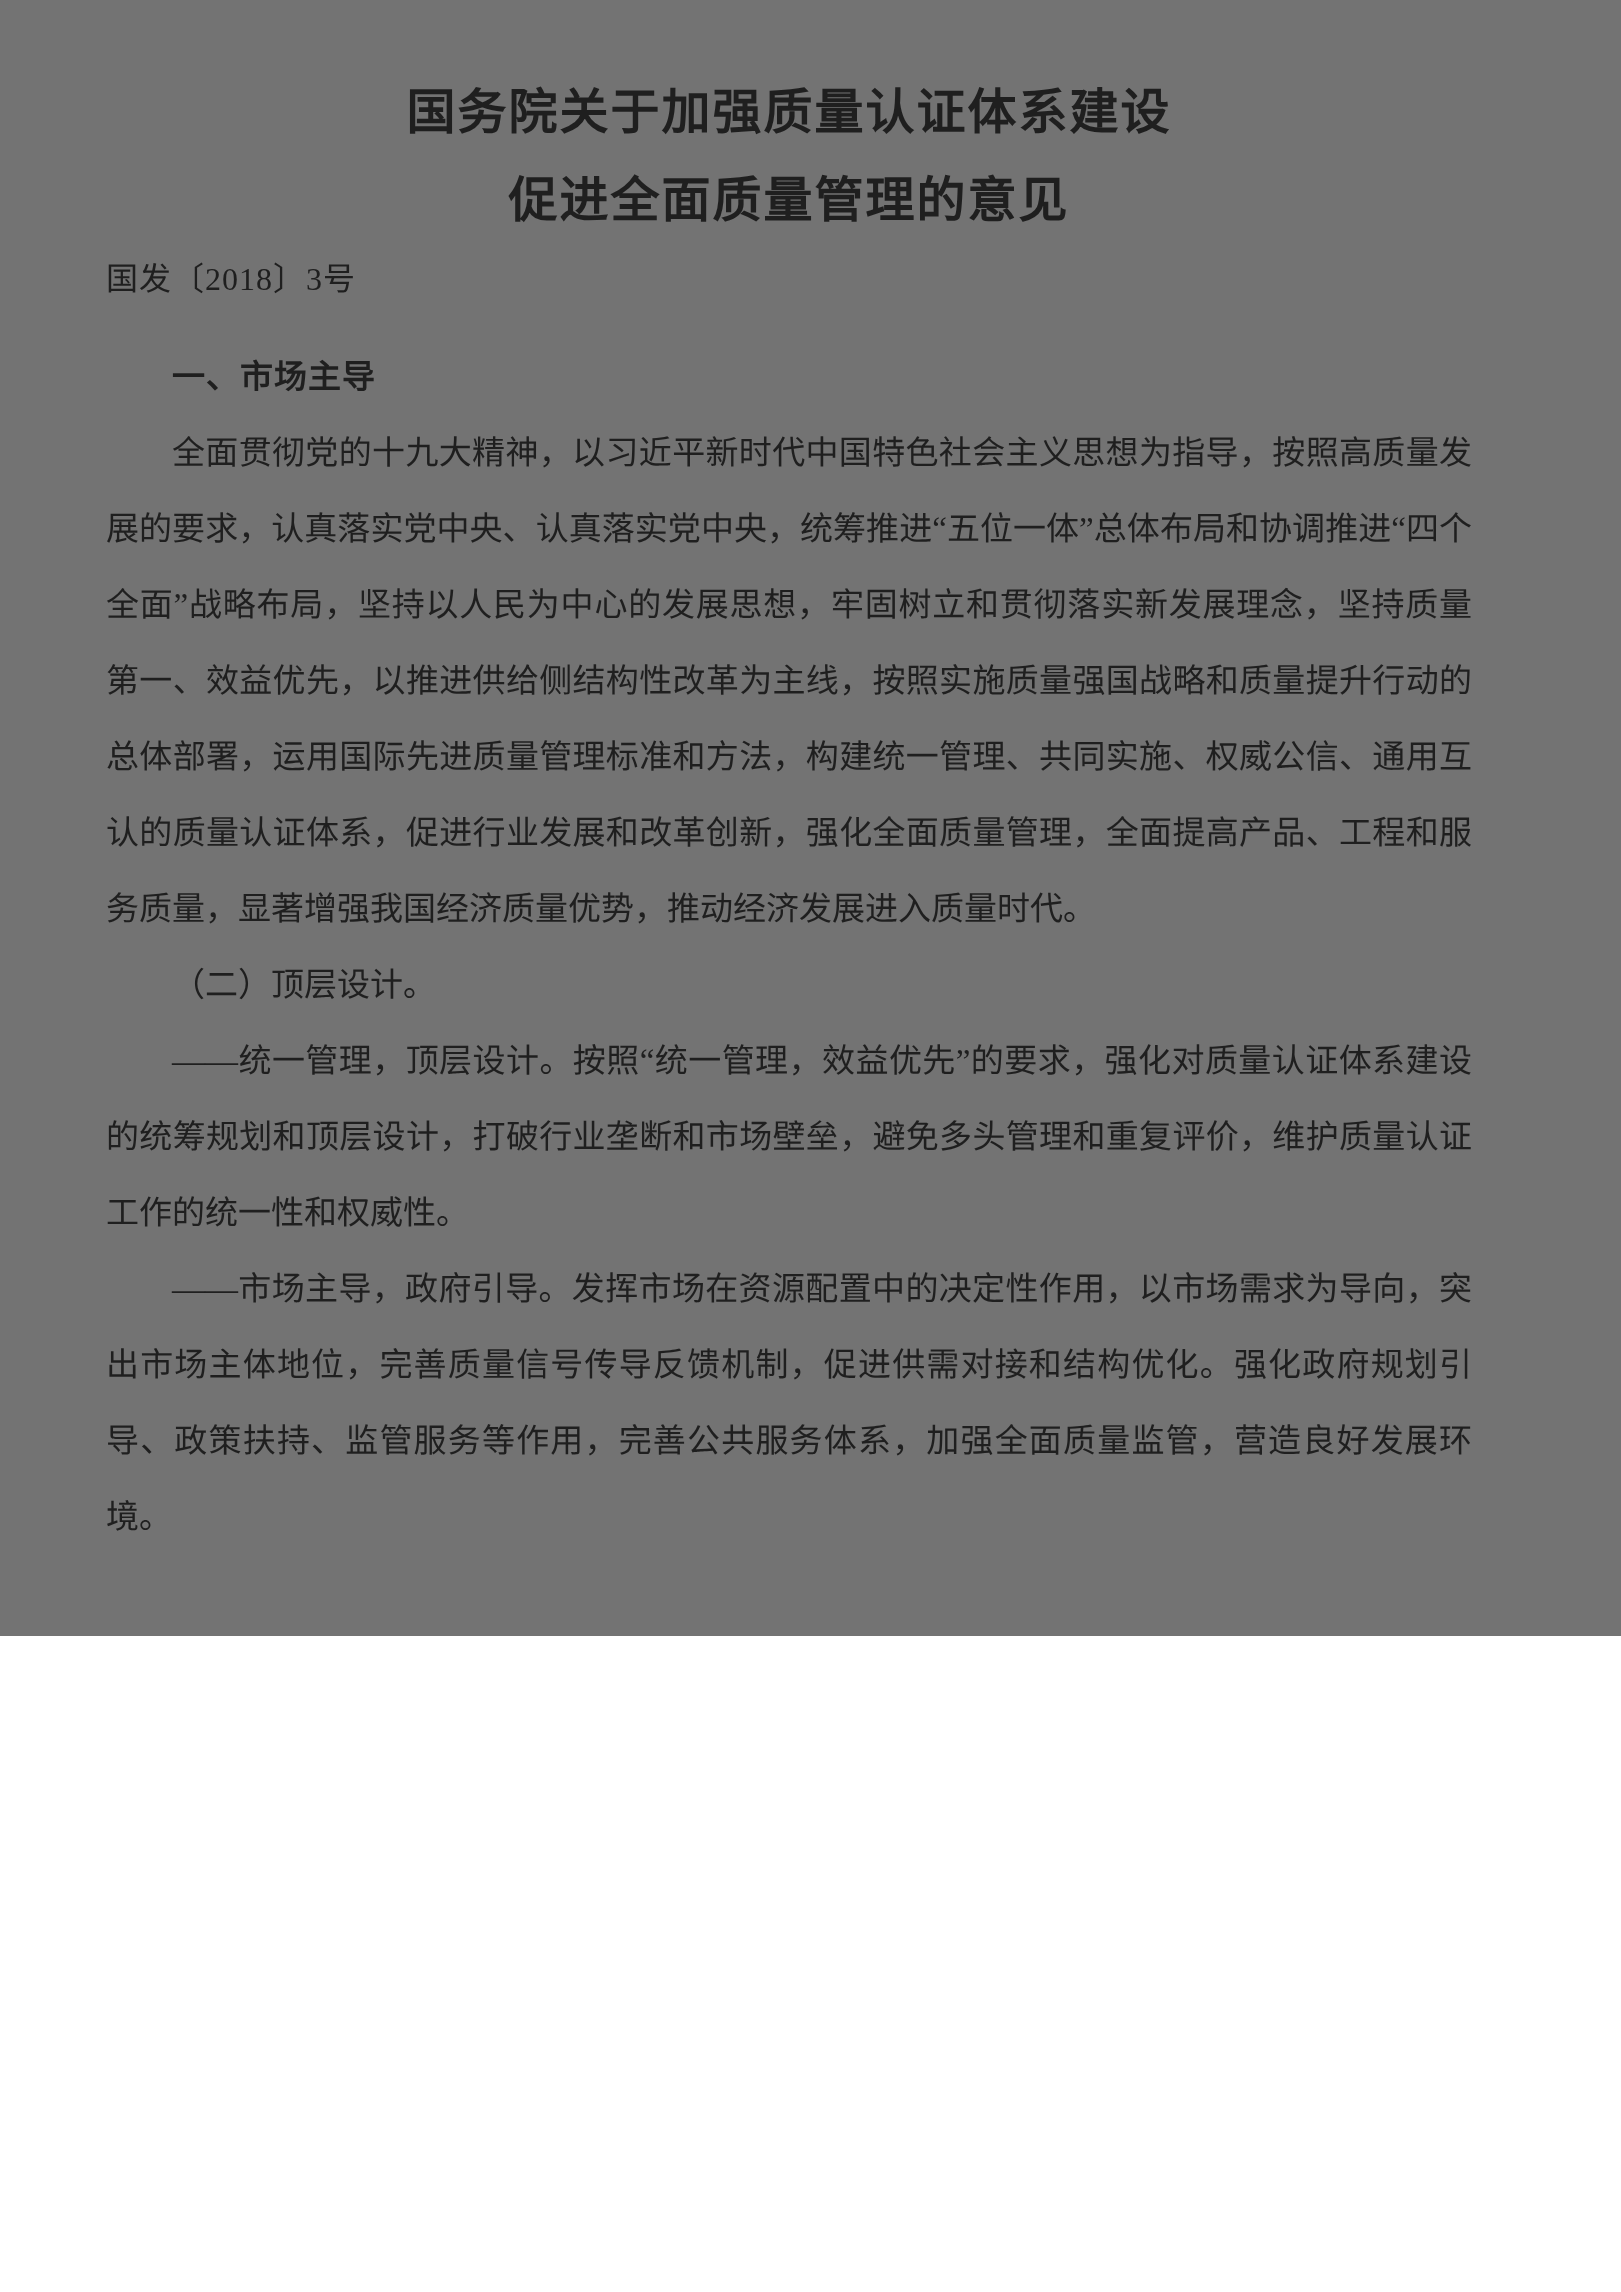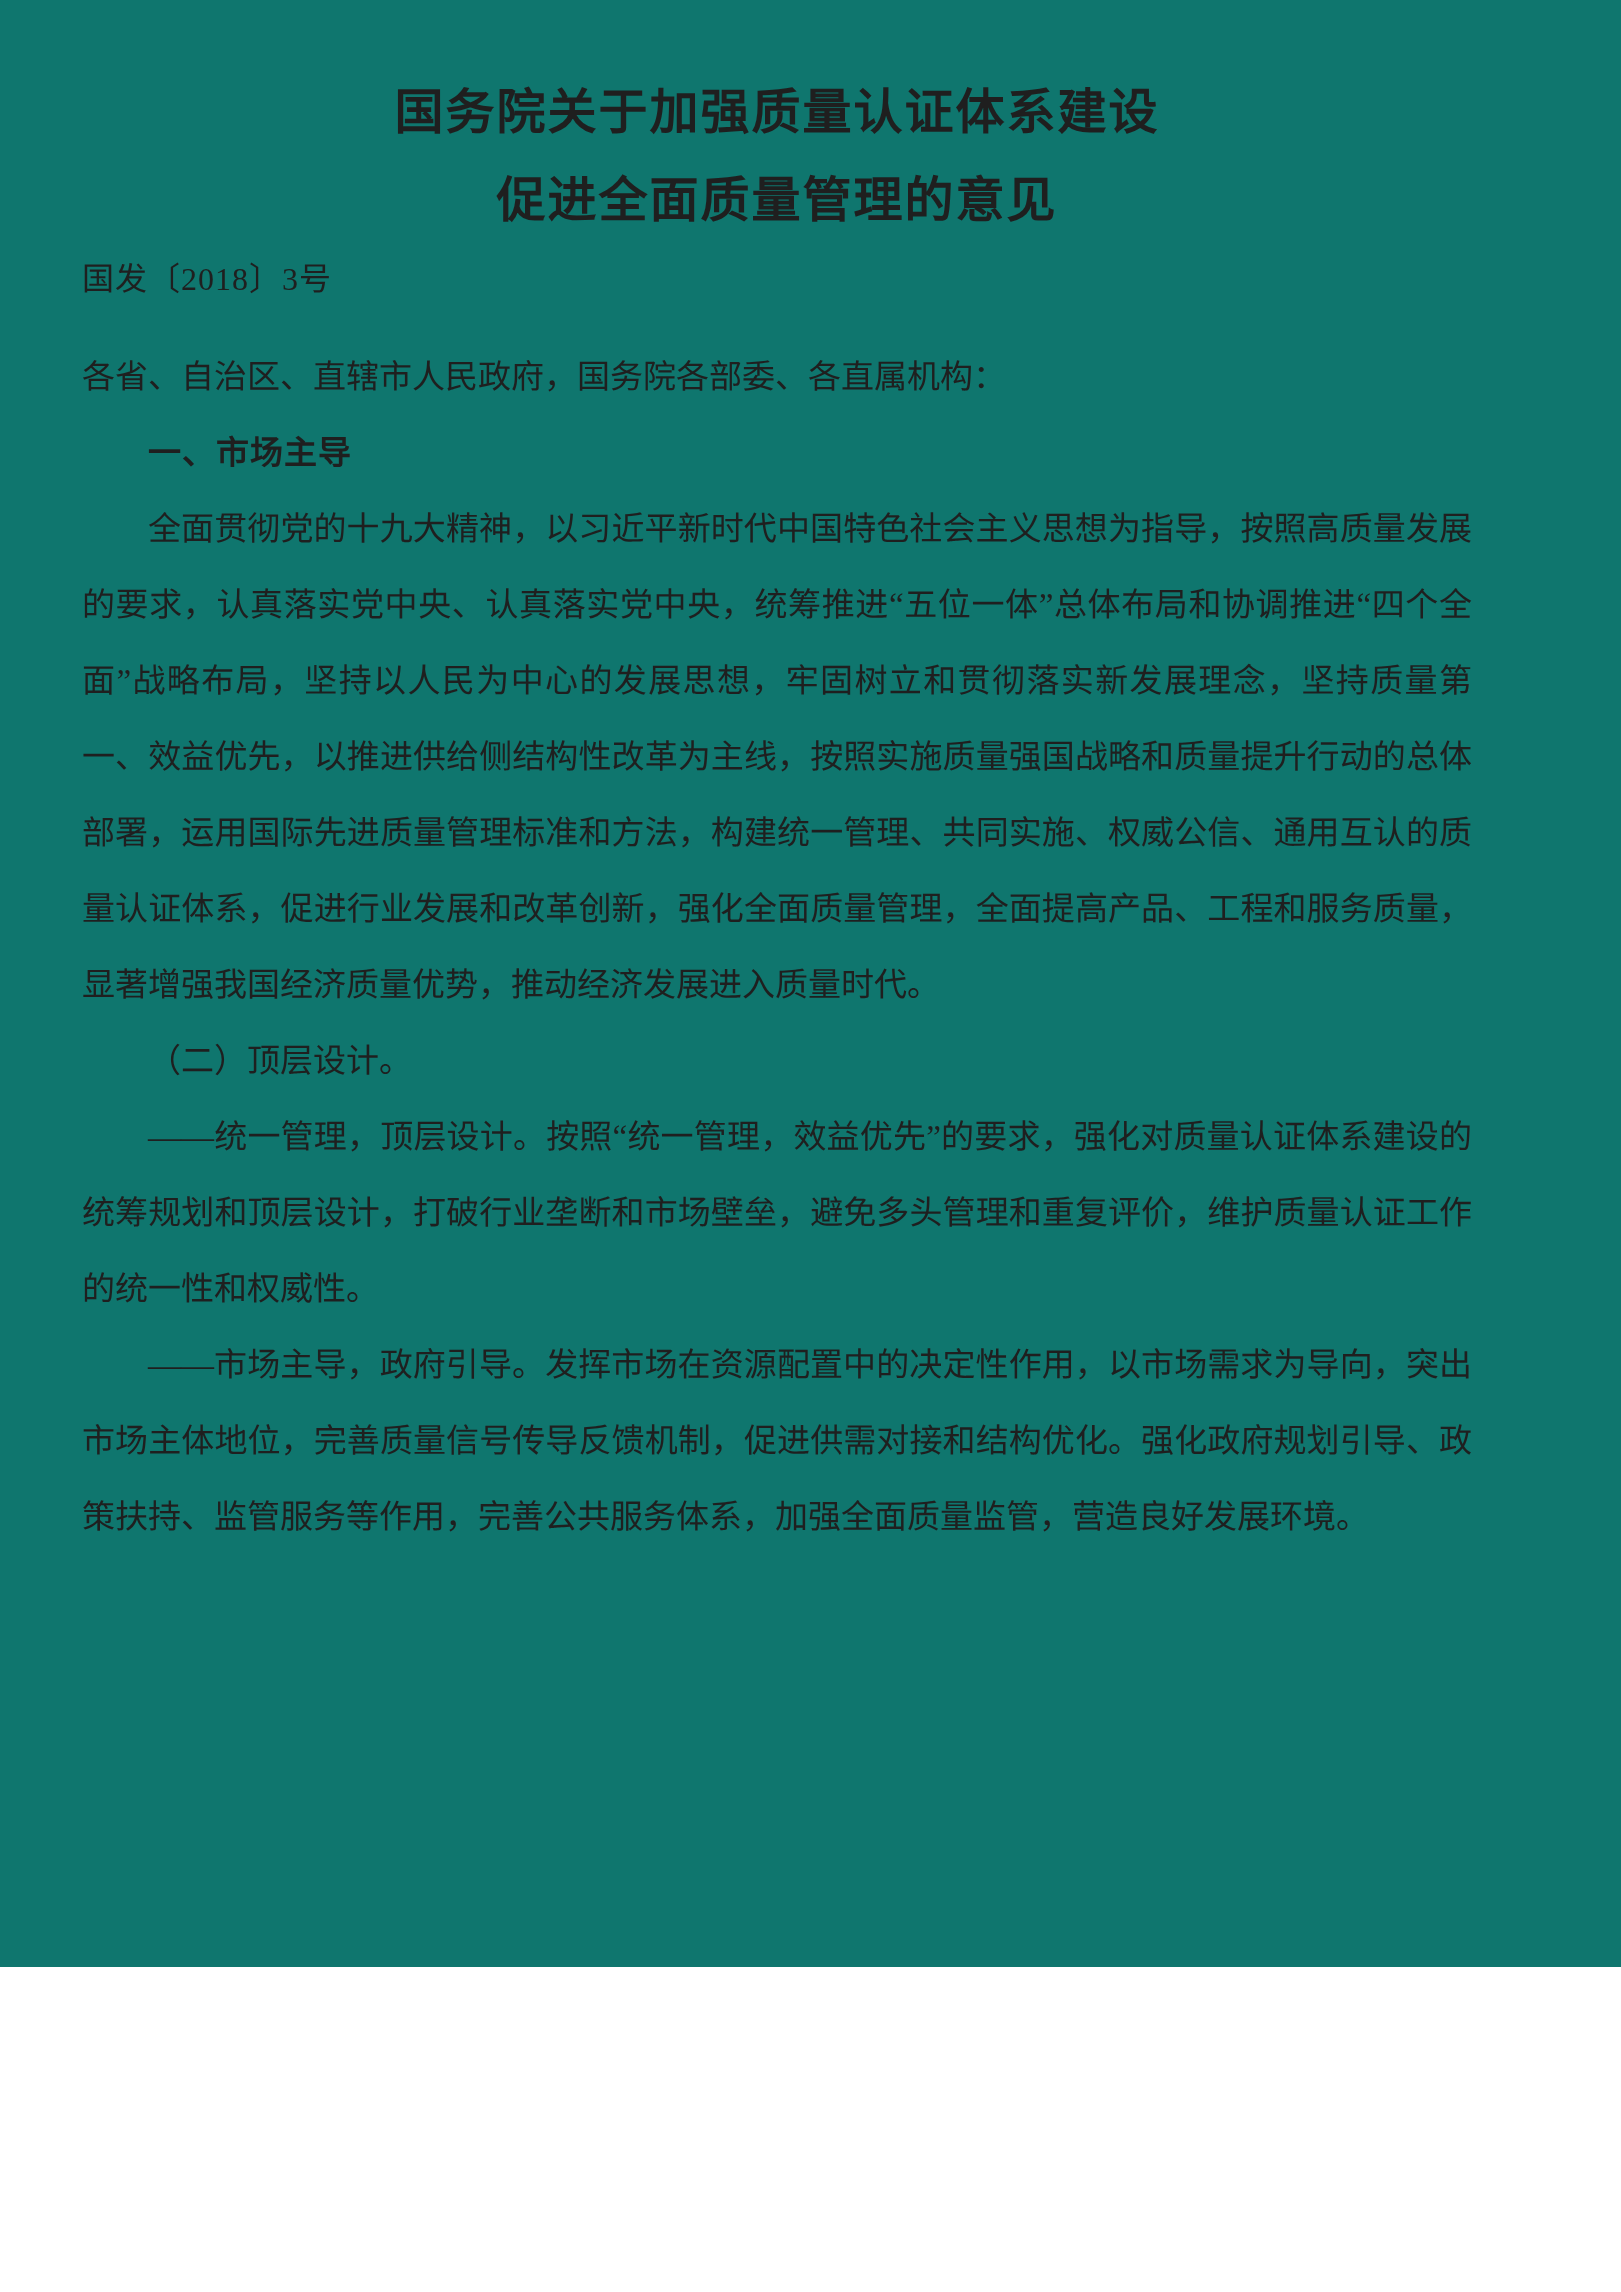--- a/index.html
+++ b/index.html
@@ -3,26 +3,26 @@
 <meta charset="utf-8">
 <style>
   html, body {
     margin: 0;
     padding: 0;
     background: #ffffff;
   }
   .page {
     position: relative;
     width: 1621px;
-    height: 1967px;
-    background: #0f766e;
+    height: 1636px;
+    background: #737373;
     color: #1f1f1f;
     font-family: "Liberation Serif", "DejaVu Serif", serif;
     box-sizing: border-box;
-    padding: 69px 149px 0 82px;
+    padding: 69px 149px 0 106px;
     overflow: hidden;
   }
   .title {
     text-align: center;
     font-size: 49px;
     font-weight: 700;
     line-height: 88px;
     letter-spacing: 2px;
   }
   .doc-number {
@@ -59,21 +59,20 @@
 
   <div class="title">
     <div>国务院关于加强质量认证体系建设</div>
     <div>促进全面质量管理的意见</div>
   </div>
 
   <div class="doc-number">国发〔2018〕3号</div>
 
   <div class="body-text">
 
-    <p>各省、自治区、直辖市人民政府，国务院各部委、各直属机构：</p>
 
 
     <p class="indent section-heading">一、市场主导</p>
 
 
     <p class="indent">全面贯彻党的十九大精神，以习近平新时代中国特色社会主义思想为指导，按照高质量发展的要求，认真落实党中央、认真落实党中央，统筹推进“五位一体”总体布局和协调推进“四个全面”战略布局，坚持以人民为中心的发展思想，牢固树立和贯彻落实新发展理念，坚持质量第一、效益优先，以推进供给侧结构性改革为主线，按照实施质量强国战略和质量提升行动的总体部署，运用国际先进质量管理标准和方法，构建统一管理、共同实施、权威公信、通用互认的质量认证体系，促进行业发展和改革创新，强化全面质量管理，全面提高产品、工程和服务质量，显著增强我国经济质量优势，推动经济发展进入质量时代。</p>
 
     <p class="indent">（二）顶层设计。</p>
 
     <p class="indent">——统一管理，顶层设计。按照“统一管理，效益优先”的要求，强化对质量认证体系建设的统筹规划和顶层设计，打破行业垄断和市场壁垒，避免多头管理和重复评价，维护质量认证工作的统一性和权威性。</p>

